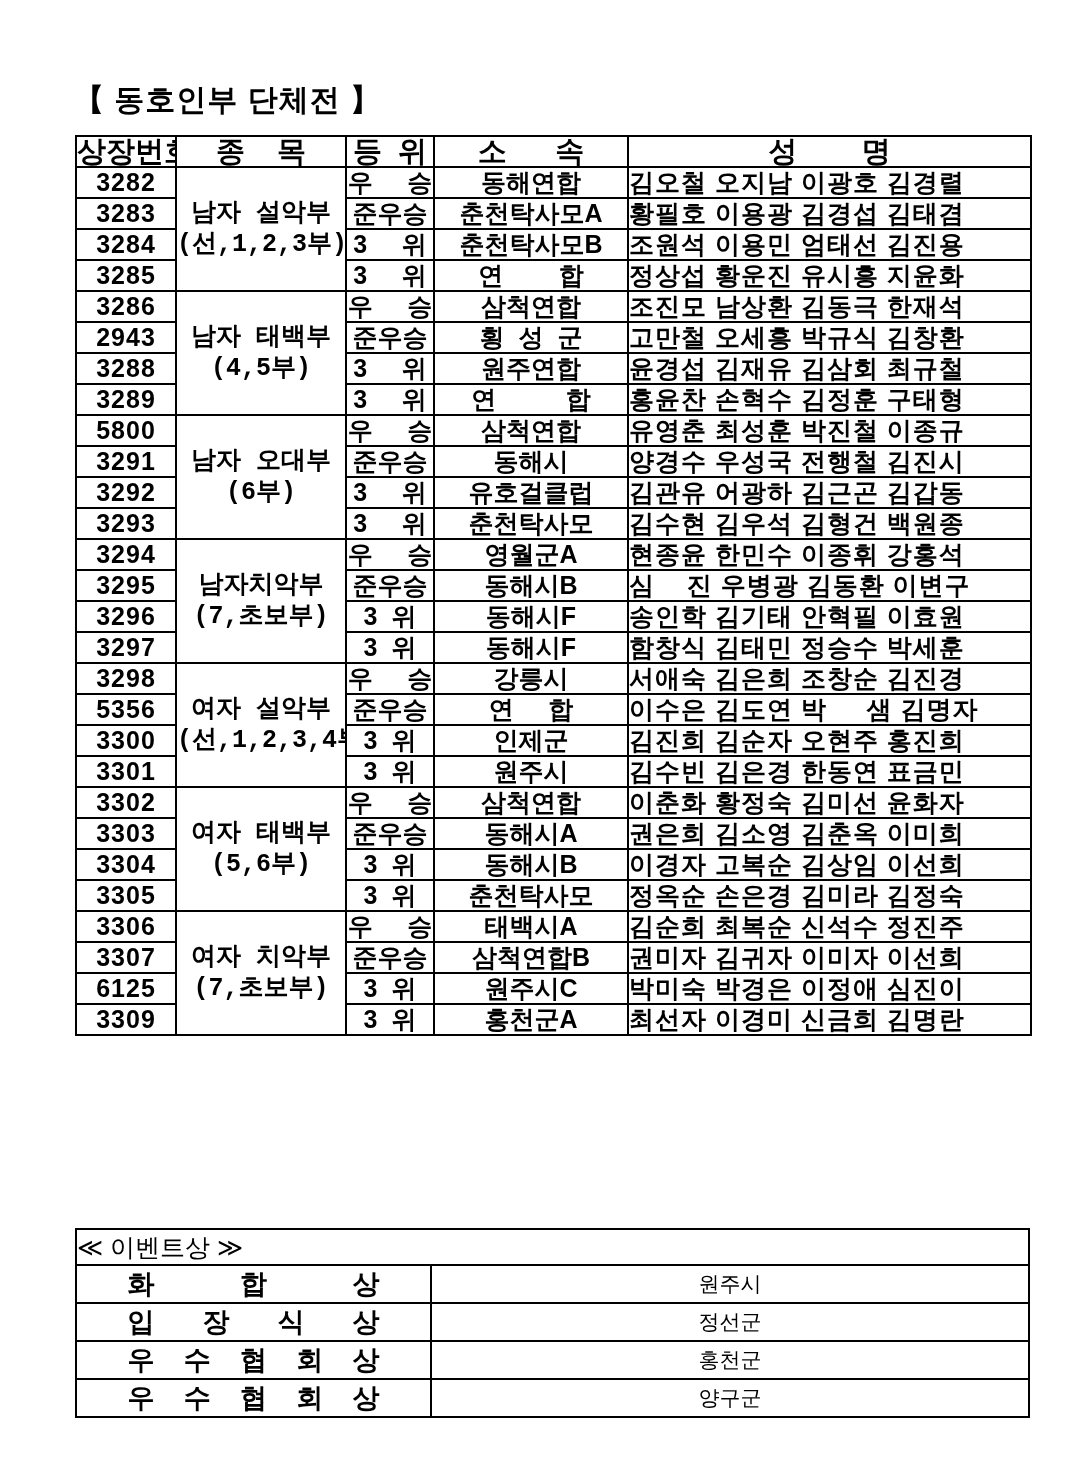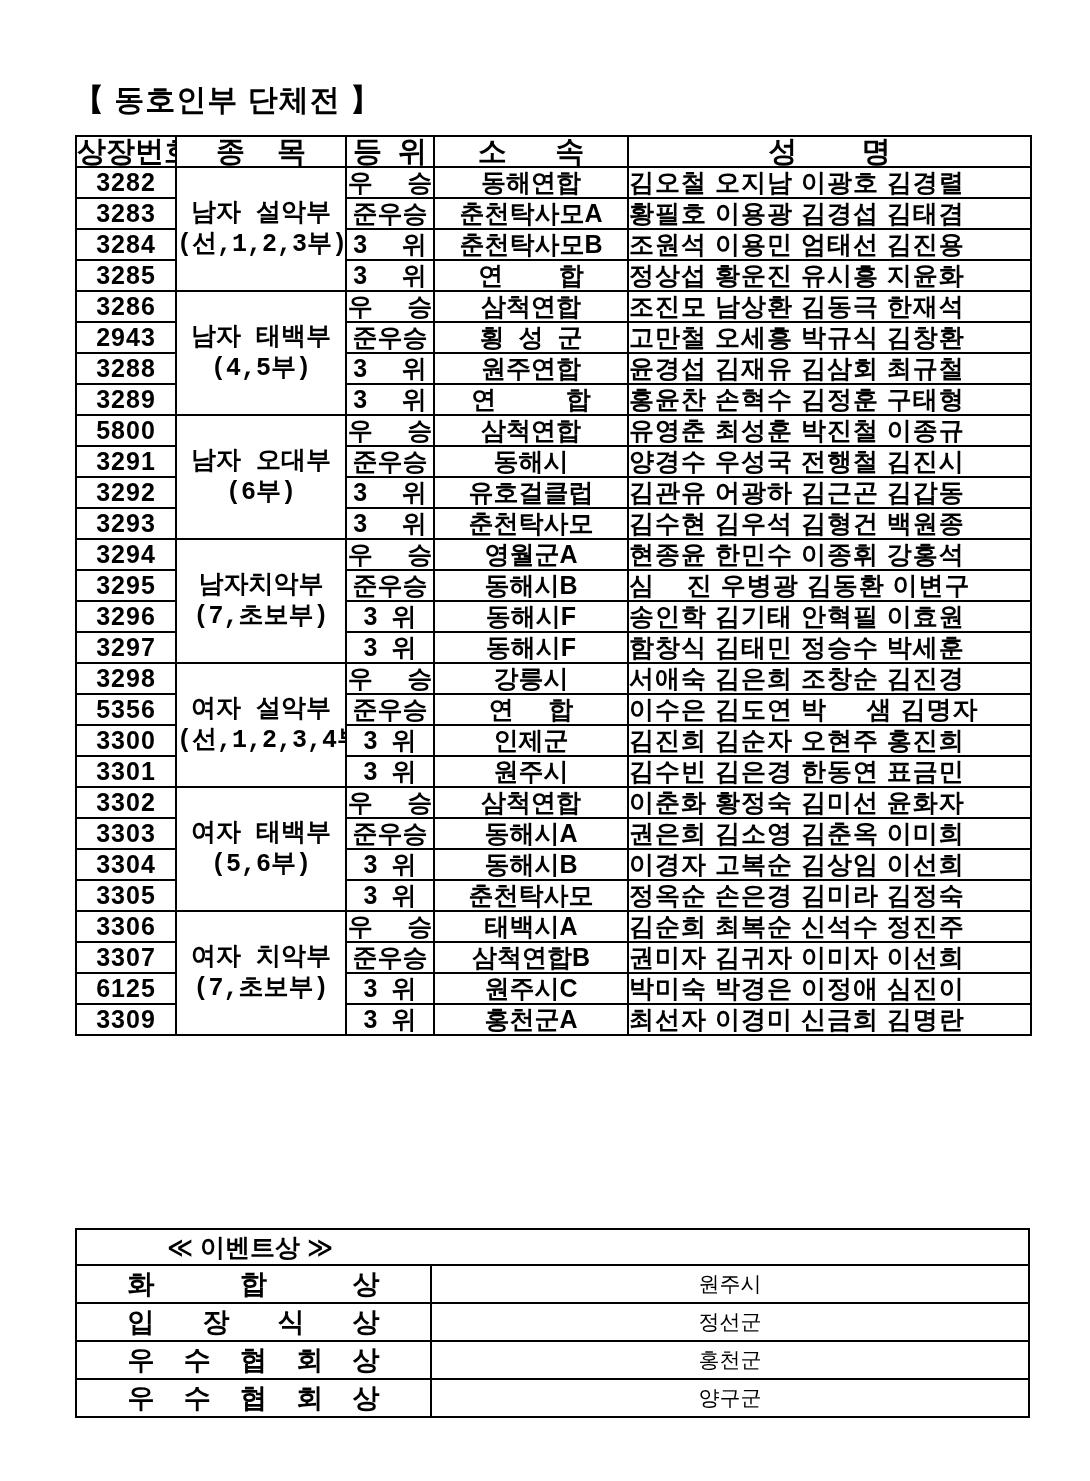--- a/index.html
+++ b/index.html
@@ -21,22 +21,22 @@
   }
   .results th{height:29px;font-size:29px;line-height:29px;}
   .results td{height:29px;font-size:25px;line-height:29px;}
   .results td.cert{letter-spacing:1px;}
   .results td.event div{line-height:31px;font-size:25px;font-family:Liberation Mono, monospace;}
   .results td.names{text-align:left;letter-spacing:1px;}
   
   table.events{left:75px;top:1228px;width:953px;}
   .events td{border:2px solid #000;vertical-align:middle;padding:0;overflow:hidden;}
   .events td.header-cell{
-    height:34px;text-align:left;padding-left:90px;
-    font-size:25px;font-weight:bold;white-space:pre;line-height:34px;border-radius:15px;
+    height:34px;text-align:left;
+    font-size:25px;font-weight:normal;white-space:pre;line-height:34px;border-radius:15px;
   }
   .events td.award-cell{height:36px;}
   .events td.award-cell .dist{
     width:252px;margin:0 auto;display:flex;justify-content:space-between;
     font-size:27px;font-weight:bold;line-height:36px;
   }
   .events td.winner-cell{text-align:center;font-size:21px;font-weight:normal;line-height:36px;}
 </style>
 </head>
 <body>

